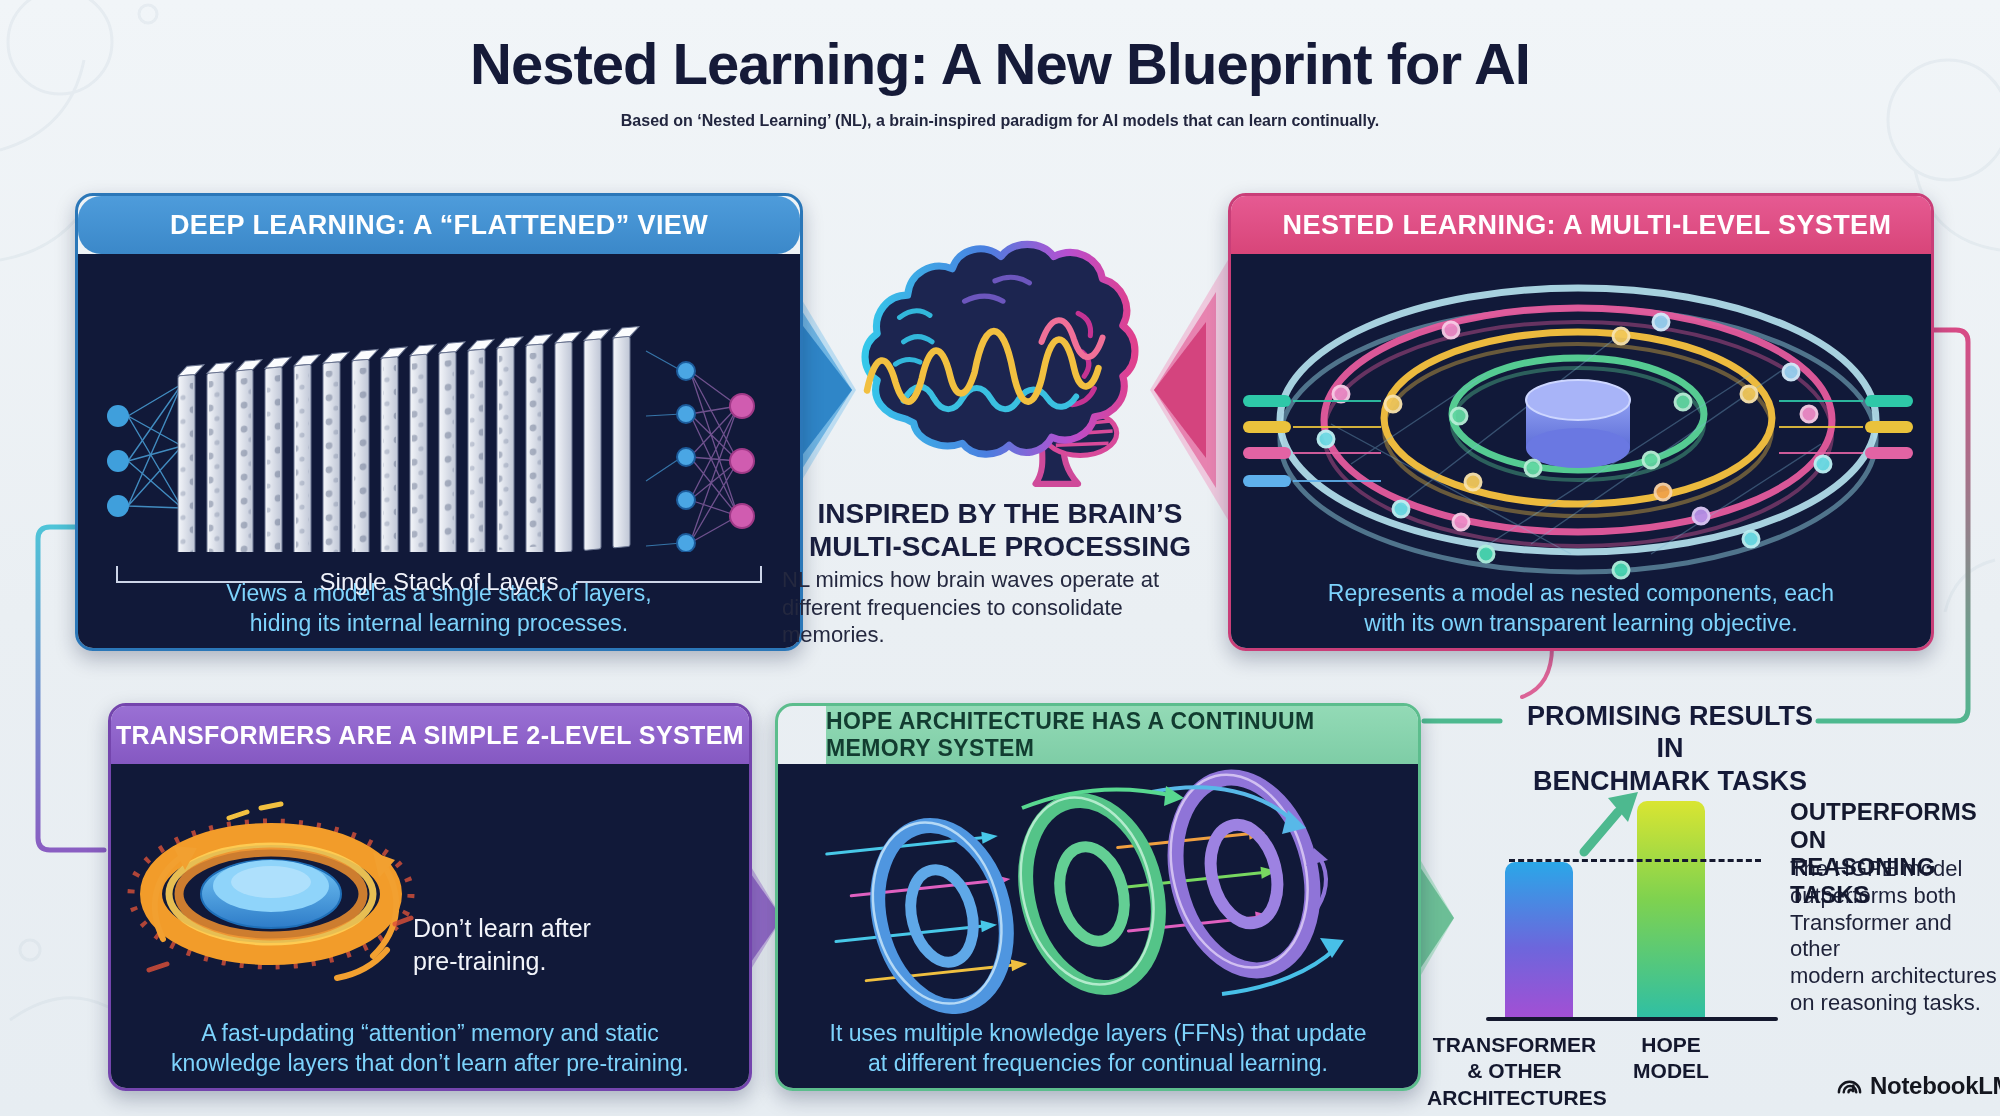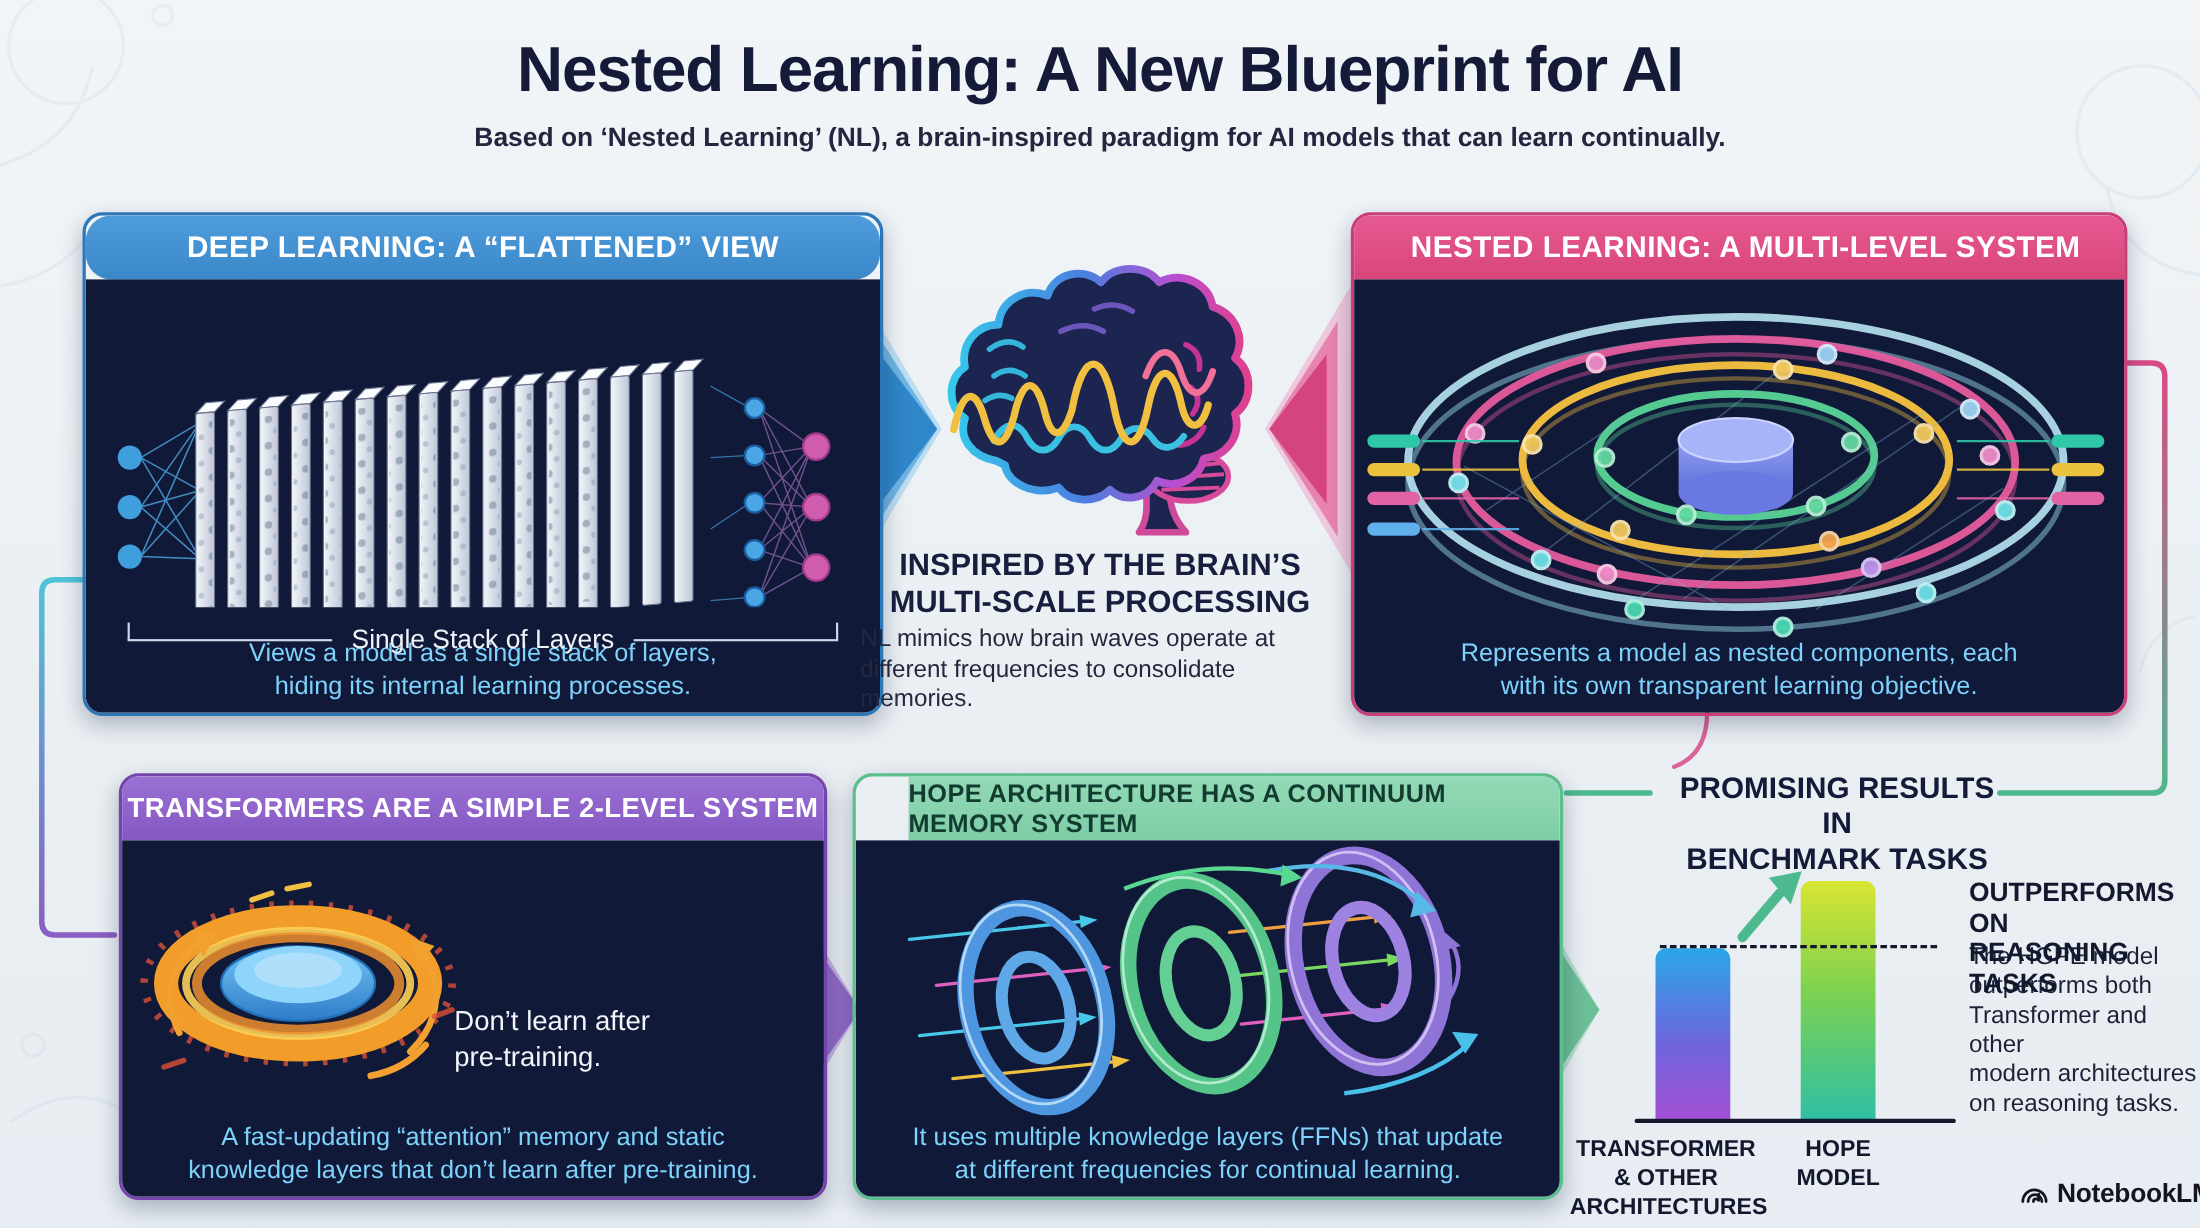--- a/index.html
+++ b/index.html
@@ -5,21 +5,21 @@
   html,body{margin:0;padding:0;background:#dfe6ec;}
   #canvas{position:relative;width:2000px;height:1116px;overflow:hidden;
     background:linear-gradient(180deg,#f1f5f8 0%,#eaeff3 55%,#e7edf2 100%);
     font-family:"Liberation Sans",sans-serif;color:#171b3a;}
   .abs{position:absolute;}
   
   #bg-motif{position:absolute;inset:0;z-index:0;opacity:.5;}
   
   .page-title{top:30px;left:0;width:2000px;text-align:center;font-size:58px;font-weight:bold;
     color:#151a38;letter-spacing:-1px;z-index:3;}
-  .page-subtitle{top:112px;left:0;width:2000px;text-align:center;font-size:24px;font-weight:bold;
+  .page-subtitle{top:112px;left:0;width:2000px;text-align:center;font-size:16px;font-weight:bold;
     color:#22263f;z-index:3;}
   
   .panel{position:absolute;border-radius:18px;overflow:hidden;z-index:2;
     box-shadow:0 8px 20px rgba(15,25,60,.28);}
   .panel .hdr{height:58px;display:flex;align-items:center;justify-content:center;
     font-weight:bold;color:#fff;letter-spacing:.4px;}
   .panel .body{position:absolute;left:0;right:0;bottom:0;top:58px;background:#111939;}
   .cap{position:absolute;left:18px;right:18px;bottom:10px;text-align:center;
     color:#7dd3fc;font-size:23px;line-height:1.28;white-space:pre-line;}
   #panel-deep{left:75px;top:193px;width:722px;height:452px;border:3px solid #2b77b8;}

